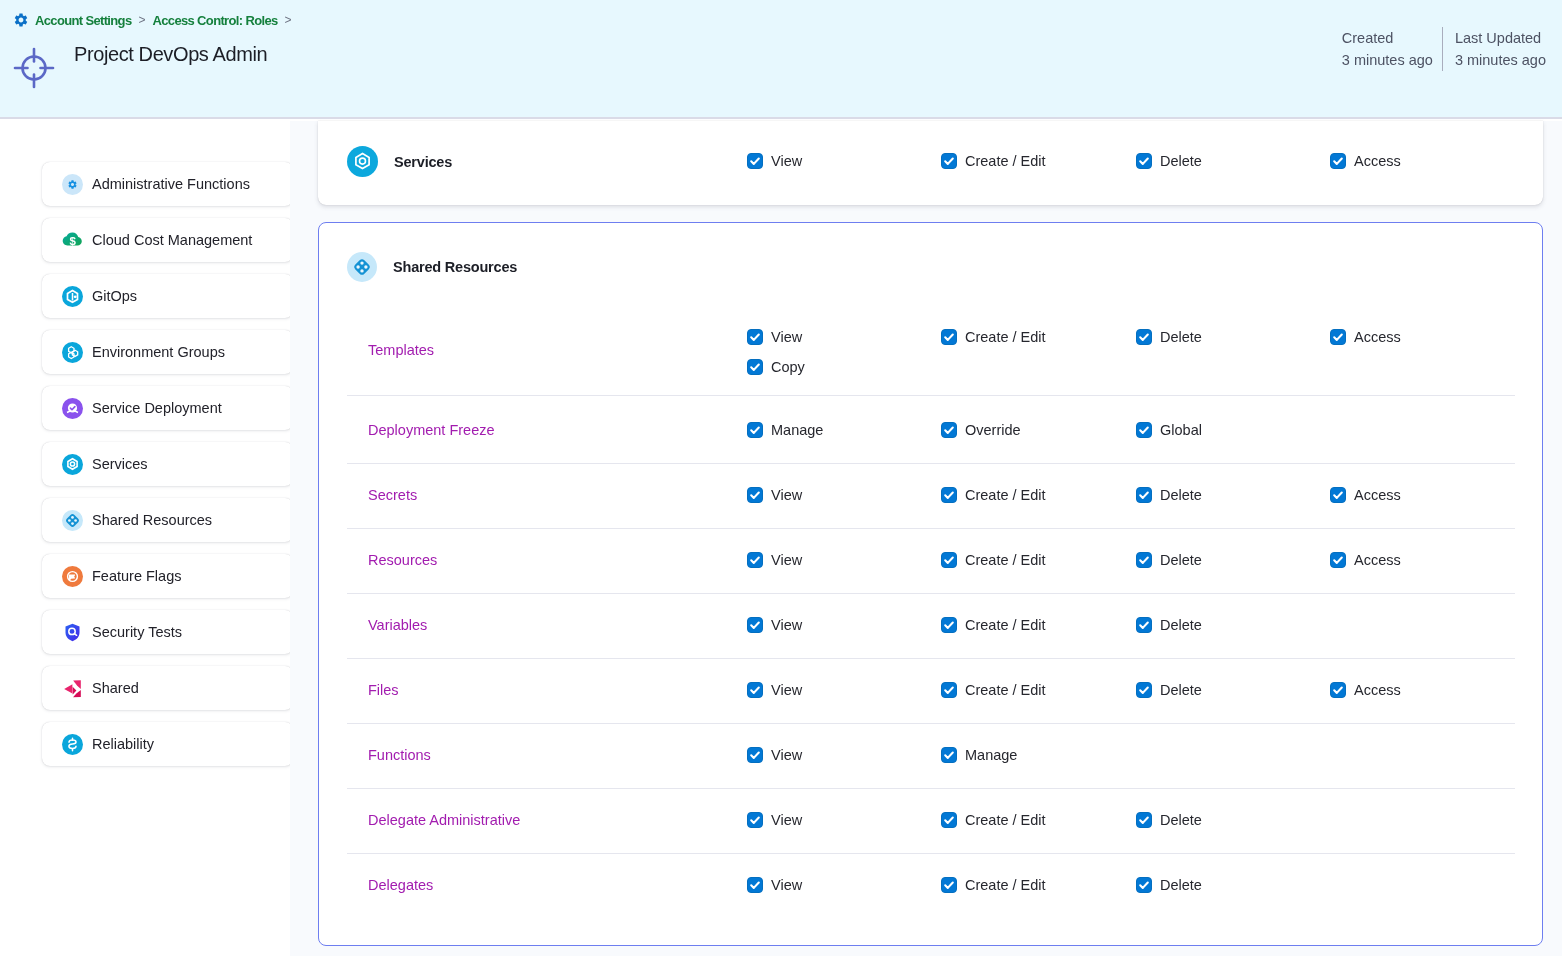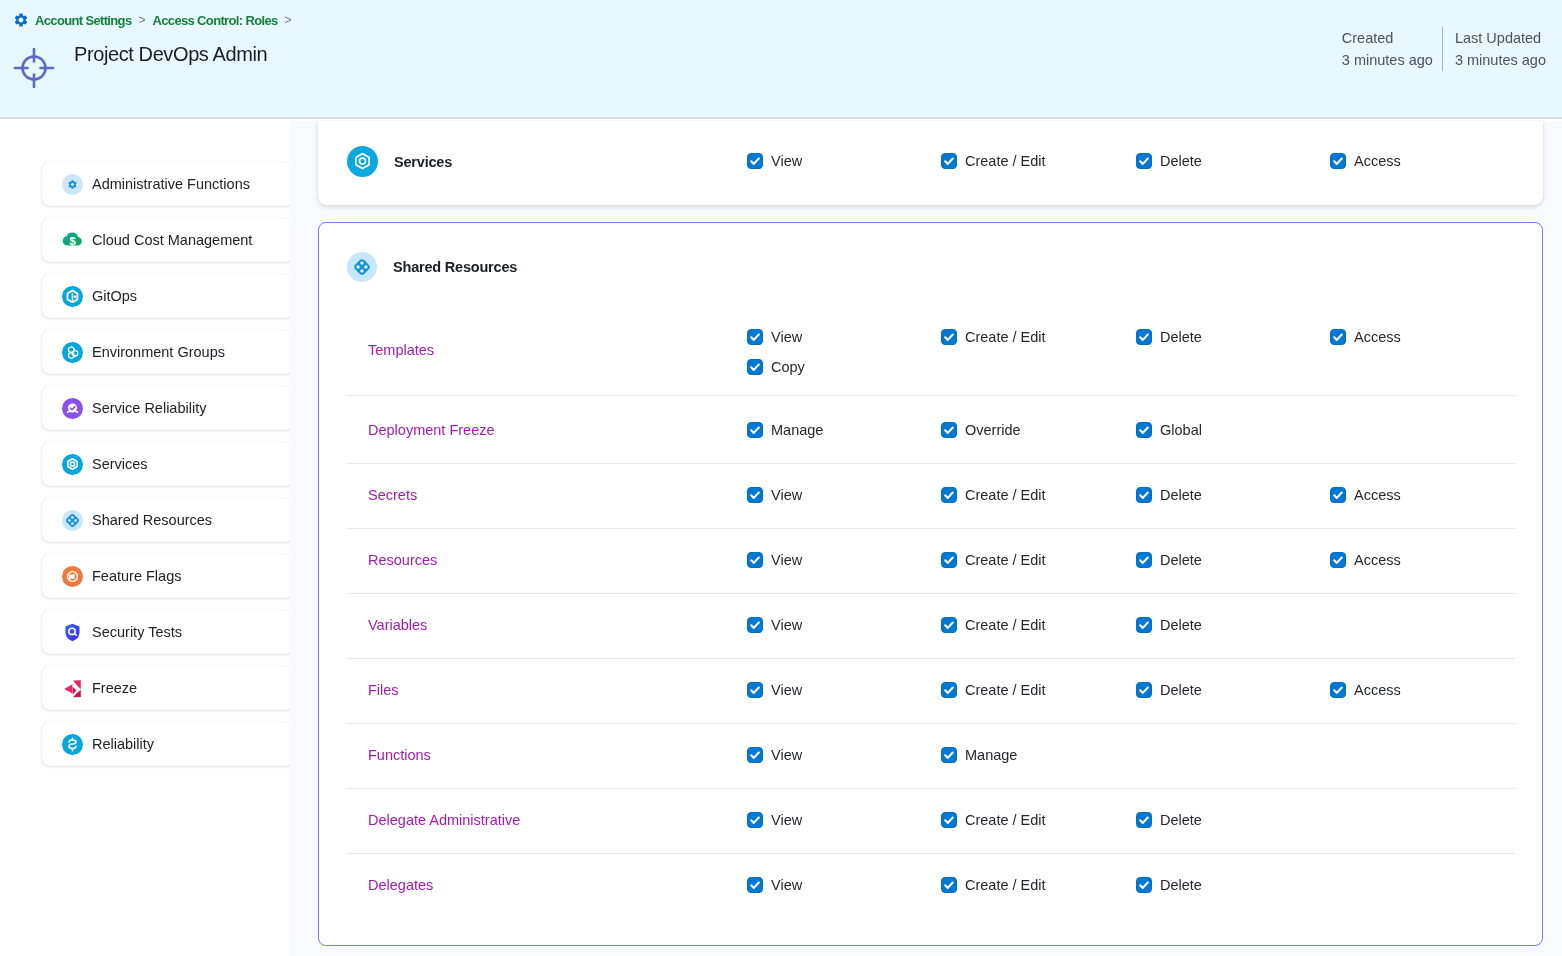--- a/index.html
+++ b/index.html
@@ -118,21 +118,21 @@
     </div>
 <div class="scard">
       <span class="sicon">
         <svg width="21" height="21" viewBox="0 0 21 21" style="">
           <circle cx="10.5" cy="10.5" r="10.5" fill="#8a52ed"></circle>
 <circle cx="10.5" cy="10" r="4.6" fill="#fff"></circle>
 <path d="M8.4 10.1l1.6 1.6 2.9-3.1" stroke="#8a52ed" stroke-width="1.6" fill="none" stroke-linecap="round" stroke-linejoin="round"></path>
 <path d="M5 14.5l3-1.5M16 14.5l-3-1.5" stroke="#fff" stroke-width="1.4"></path>
         </svg>
       </span>
-      <span class="slabel">Service Reliability</span>
+      <span class="slabel">Service Deployment</span>
     </div>
 <div class="scard">
       <span class="sicon">
         <svg width="21" height="21" viewBox="0 0 21 21" style="">
           <circle cx="10.5" cy="10.5" r="10.5" fill="#0aa6db"></circle>
 <path d="M10.5 4.8l4.6 2.7v5l-4.6 2.7-4.6-2.7v-5z" fill="none" stroke="#fff" stroke-width="1.6"></path>
 <circle cx="10.5" cy="10" r="2.1" fill="none" stroke="#fff" stroke-width="1.5"></circle>
         </svg>
       </span>
       <span class="slabel">Services</span>
@@ -178,21 +178,21 @@
     </div>
 <div class="scard">
       <span class="sicon">
         <svg width="21" height="21" viewBox="0 0 21 21" style="">
 <path d="M2.2 11l8.2-4.8v9.2L2.2 11z" fill="#e8246c"></path>
 <path d="M11.2 2.4l7.6-.2v8.8l-3.6-3.3z" fill="#e8246c"></path>
 <path d="M18.8 12v7l-7.8.2 3.4-3.6z" fill="#d60b56"></path>
 <path d="M10.6 8.8l3.8 3.7-3.7 3.9z" fill="#d60b56"></path>
         </svg>
       </span>
-      <span class="slabel">Freeze</span>
+      <span class="slabel">Shared</span>
     </div>
 <div class="scard">
       <span class="sicon">
         <svg width="21" height="21" viewBox="0 0 21 21" style="">
           <circle cx="10.5" cy="10.5" r="10.5" fill="#0aa6db"></circle>
 <path d="M7 8.2c0-1.3 1.5-2.2 3.5-2.2s3.5.9 3.5 2.1c0 1.3-1.4 1.9-3.5 2-2.2.1-3.6.8-3.6 2.1 0 1.3 1.6 2.2 3.6 2.2s3.5-.9 3.5-2.1" fill="none" stroke="#fff" stroke-width="1.5" stroke-linecap="round"></path>
 <path d="M10.5 4.2v2M10.5 14.8v2" stroke="#fff" stroke-width="1.5" stroke-linecap="round"></path>
         </svg>
       </span>
       <span class="slabel">Reliability</span>

